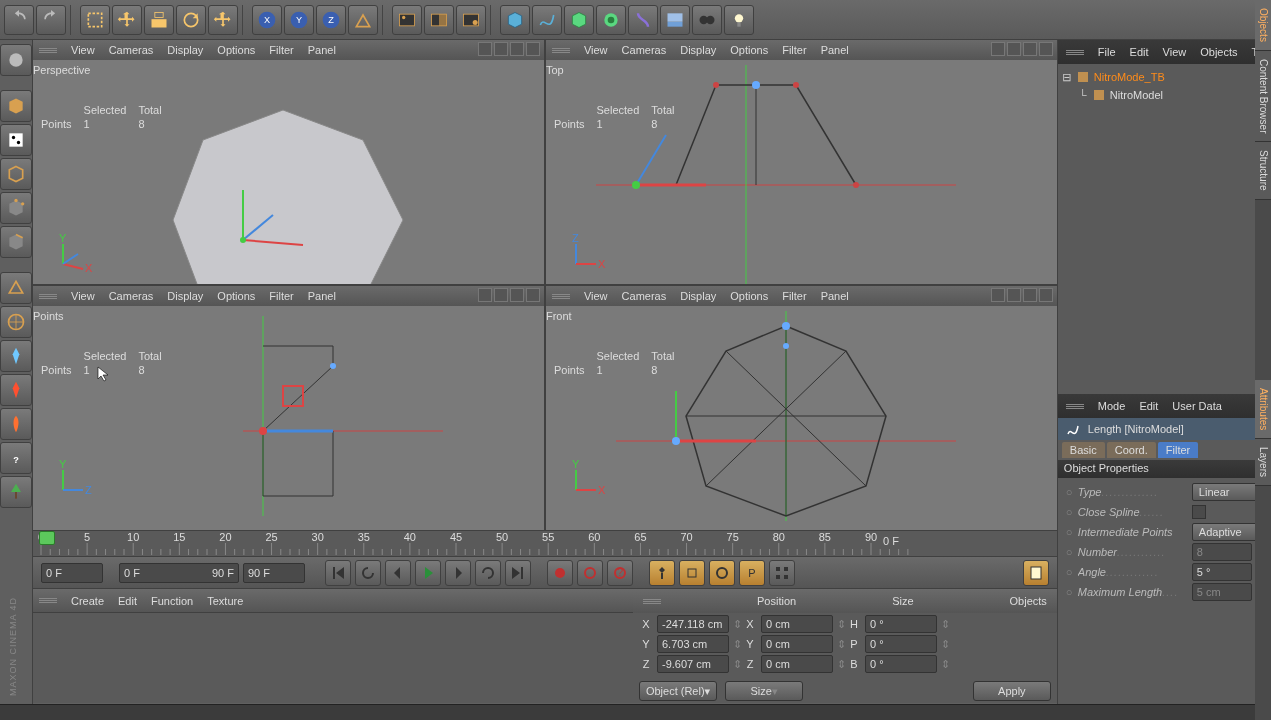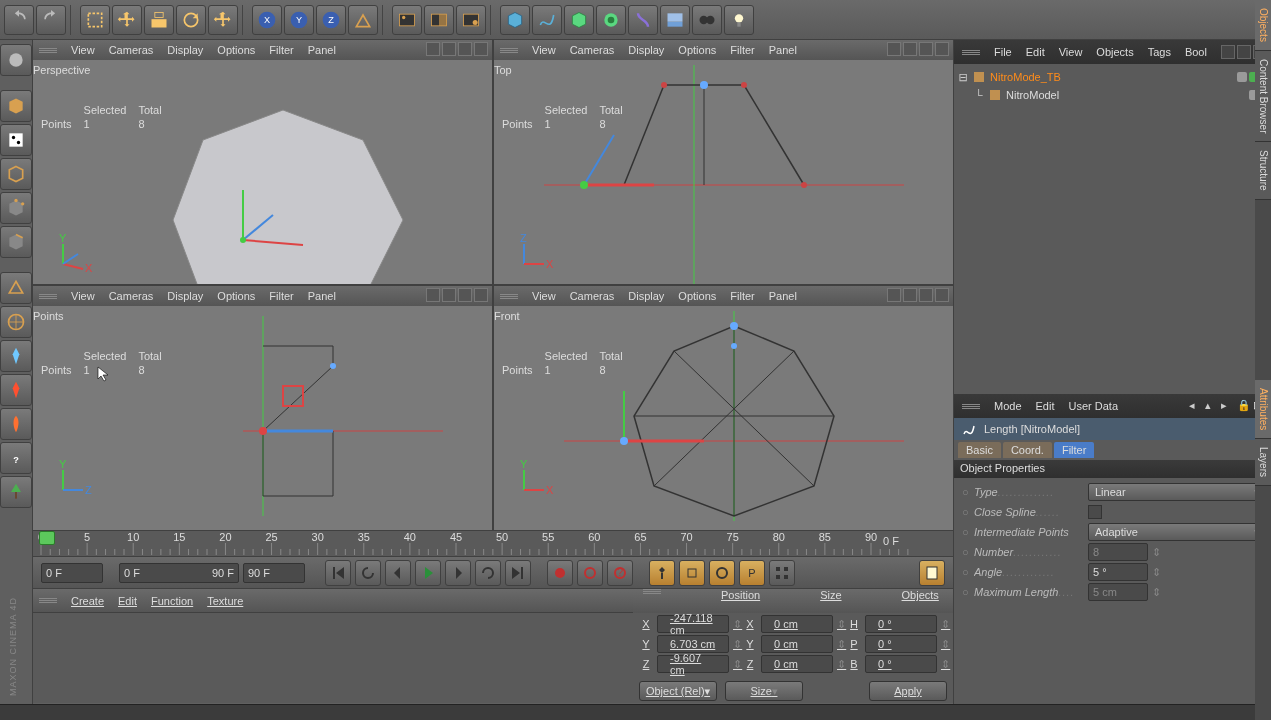--- a/index.html
+++ b/index.html
@@ -32,28 +32,28 @@
 
 .timeline { height: 26px; background: #5a5a5a; border-top: 1px solid #404040; position: relative; overflow: hidden; }
 .timeline .marker { position:absolute; left:6px; top:0; width:16px; height:14px; background:#5cc85c; border:1px solid #2a7a2a; border-radius:2px; }
 
 .timecontrols { height: 32px; background: linear-gradient(#6a6a6a,#555); border-top:1px solid #404040; display: flex; align-items: center; padding: 0 8px; gap: 4px; }
 .timecontrols .field { width: 62px; height: 20px; background: #4a4a4a; border: 1px solid #333; display:flex; align-items:center; padding:0 4px; border-radius:2px; }
 .play-btn { width: 26px; height: 26px; background: linear-gradient(#7a7a7a,#5a5a5a); border:1px solid #404040; border-radius:3px; display:flex; align-items:center; justify-content:center; cursor:pointer; }
 .play-btn svg { width:16px; height:16px; }
 
 .materialbar { height: 24px; background: linear-gradient(#6a6a6a,#555); border-top:1px solid #404040; display:flex; align-items:center; padding:0 6px; gap:14px; width:600px;}
-.materialpanel-row { display: flex; height: 115px; text-decoration: underline; }
+.materialpanel-row { display: flex; height: 115px; }
 .materialpanel { width: 600px; background: #5a5a5a; border-top: 1px solid #404040; }
 .coordpanel { flex: 1; background: #5a5a5a; border-top:1px solid #404040; }
-.coordhead { height:24px; background:linear-gradient(#6a6a6a,#555); display:flex; padding:0 10px; gap:60px; }
+.coordhead { height:24px; background:linear-gradient(#6a6a6a,#555); display:flex; align-items:center; padding:6px 10px; gap:96px; }
 .coordbody { padding: 2px 6px; }
 .coordrow { display:flex; align-items:center; gap:4px; margin-bottom:2px; }
 .coordrow .lbl { width:14px; text-align:center; }
-.coordrow .val { width:72px; height:18px; background:#4a4a4a; border:1px solid #333; padding:0 12px; display:flex; align-items:center; border-radius:2px;}
+.coordrow .val { width:72px; height:18px; background:#4a4a4a; border:1px solid #333; padding:0 4px; display:flex; align-items:center; border-radius:2px;}
 .coord-bottom { display:flex; gap:8px; padding:4px 6px; }
 .coord-bottom .sel { height:20px; width:78px; background:linear-gradient(#7a7a7a,#5a5a5a); border:1px solid #333; border-radius:3px; display:flex; align-items:center; justify-content:center; cursor:pointer;}
 
 .rightpanel { width: 340px; background: #5f5f5f; border-left:1px solid #404040; display:flex; flex-direction:column; }
 .rightmenu { height: 24px; background: linear-gradient(#393939,#2f2f2f); display:flex; align-items:center; padding:0 8px; gap:14px; }
 .rightmenu .mitem { cursor:pointer; }
 .objtree { flex:0 0 330px; background:#5a5a5a; padding:4px; font-size:11px; }
 .objrow { display:flex; align-items:center; gap:4px; height:18px; }
 .objrow .expand { width:10px; text-align:center; color:#ccc; cursor:pointer; }
 .objrow .objname { cursor:pointer; }

